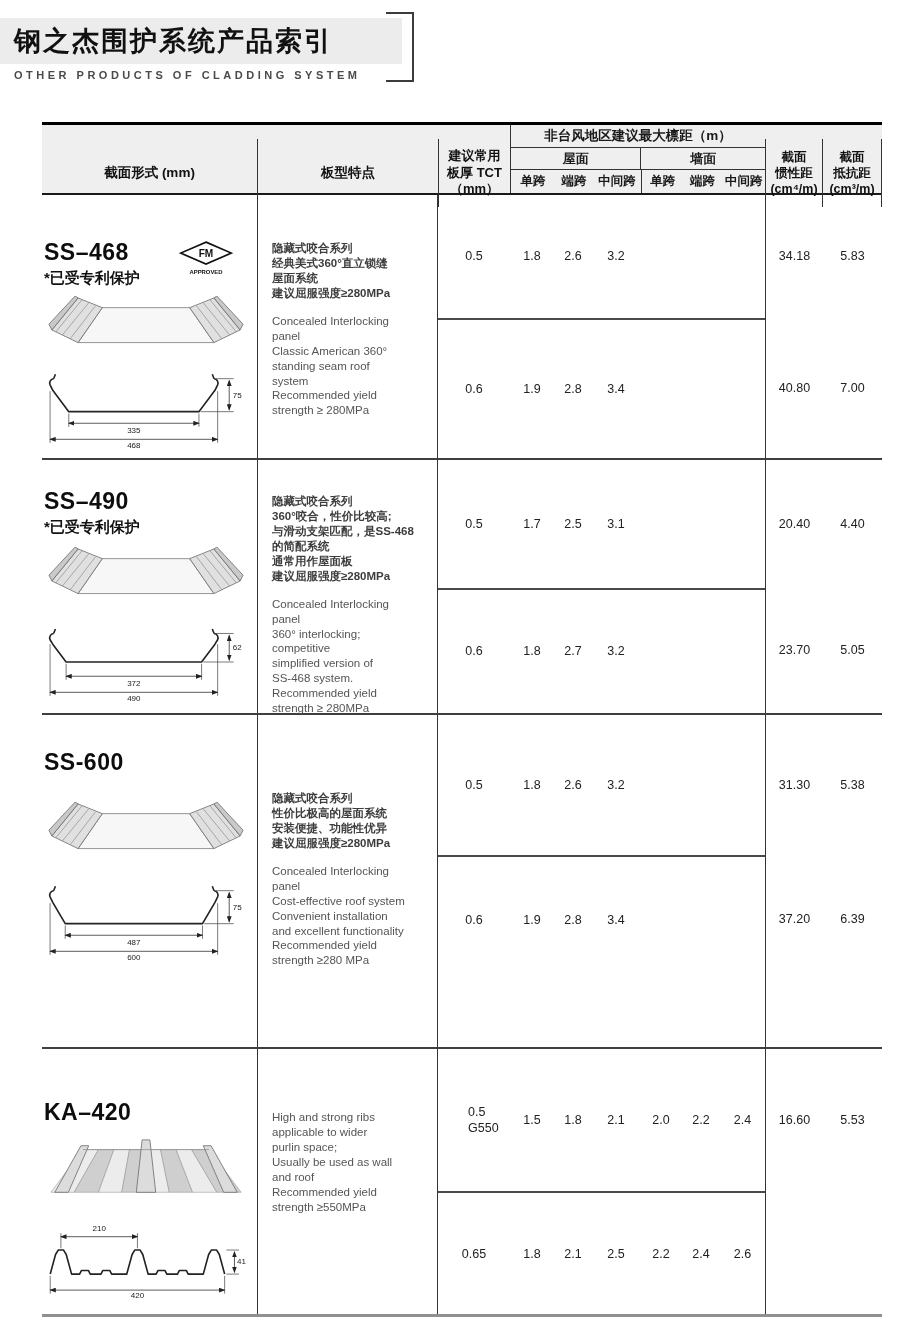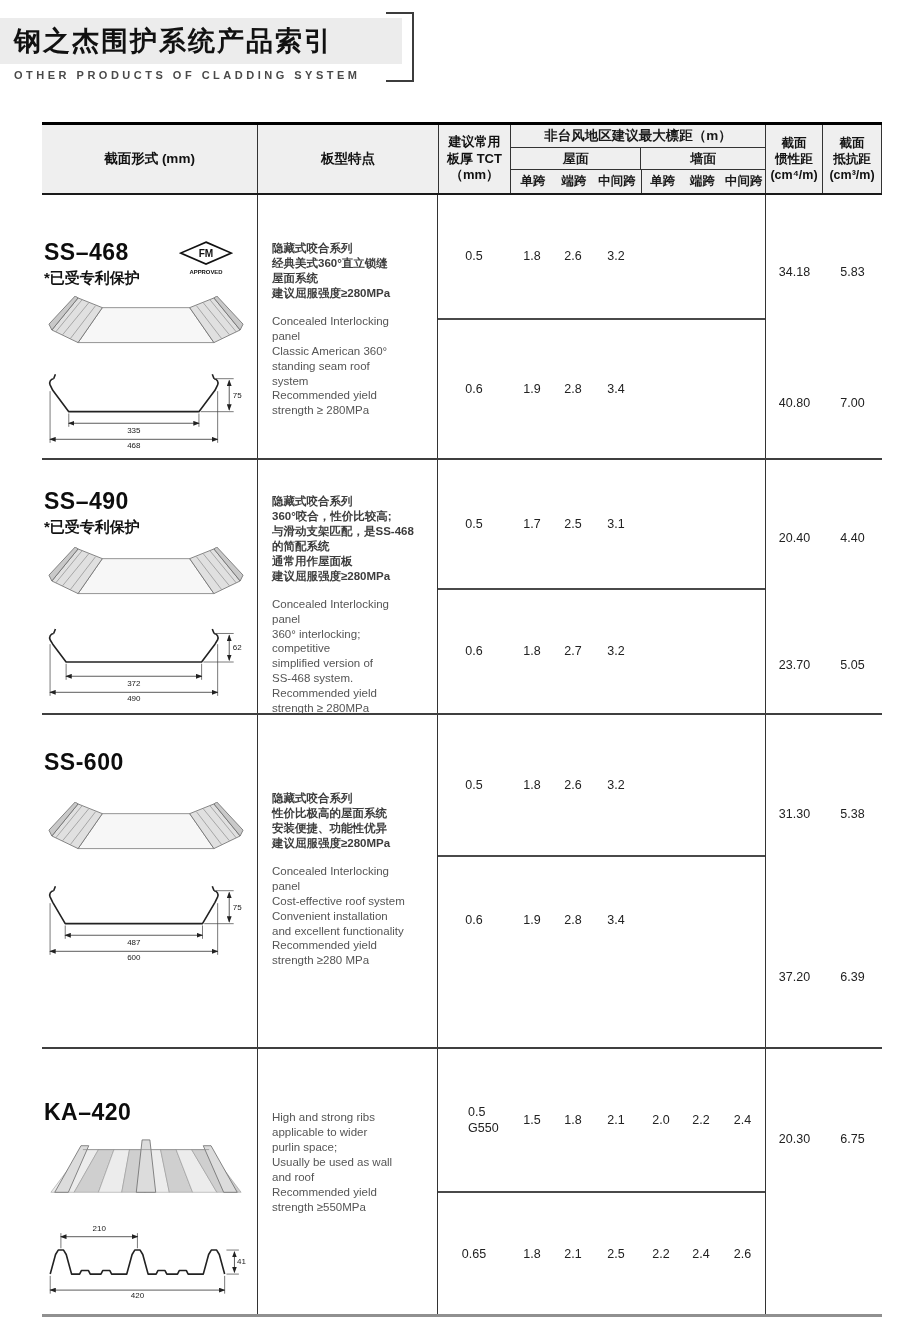--- a/index.html
+++ b/index.html
@@ -13,21 +13,21 @@
   .subtitle { margin:5px 0 12px 14px; font-size:11px; font-weight:bold; letter-spacing:3.5px; color:#4a4a4a; }
   .bracket { position:absolute; left:386px; top:-6px; width:26px; height:66px;
              border-top:2px solid #3c3c3c; border-right:2px solid #3c3c3c; border-bottom:2px solid #3c3c3c; }
 
   
   .tbl { position:absolute; left:42px; top:122px; width:840px; }
   .pre { white-space:pre-line; }
 
   .thead { position:relative; height:73px; background:#efefef; box-sizing:border-box;
            border-top:3px solid #000; border-bottom:2px solid #1a1a1a; }
-  .hc { position:absolute; top:0; height:68px; box-sizing:border-box; display:flex;
+  .hc { position:absolute; top:14px; height:68px; box-sizing:border-box; display:flex;
         align-items:center; justify-content:center; text-align:center;
         font-size:13.5px; font-weight:bold; line-height:1.3; color:#111; }
   .bl { border-left:1px solid #333; }
   .br { border-right:1px solid #333; }
   .hgroup { position:absolute; top:0; left:468px; width:255px; height:68px; box-sizing:border-box;
             border-left:1px solid #333; }
   .hg-title { height:23px; box-sizing:border-box; border-bottom:1px solid #333; display:flex;
               align-items:center; justify-content:center; font-size:13.5px; font-weight:bold; }
   .hg-mid { height:22px; box-sizing:border-box; border-bottom:1px solid #333; display:flex; }
   .hg-mid > div { display:flex; align-items:center; justify-content:center; font-size:13px; font-weight:bold; box-sizing:border-box; }
@@ -41,21 +41,21 @@
   .sec.last { border-bottom:3px solid #909090; }
   .c-name { width:215px; box-sizing:border-box; padding-left:2px; }
   .c-feat { width:181px; box-sizing:border-box; border-left:1px solid #333; border-right:1px solid #333;
             padding:0 8px 0 14px; }
   .c-data { width:444px; display:flex; }
   .dz-left { width:327px; display:flex; flex-direction:column; }
   .srow { display:flex; align-items:center; box-sizing:border-box; }
   .srow.r2 { border-top:2px solid #4a4a4a; }
   .dz-right { width:117px; box-sizing:border-box; border-left:1px solid #333;
               display:flex; flex-direction:column; }
-  .irow { display:flex; align-items:center;margin-top:29px; }
+  .irow { display:flex; align-items:center; }
   .cell { font-size:12.5px; color:#222; text-align:center; line-height:1.3; }
   .tct { width:72px; } .w44{width:44px;} .w38{width:38px;} .w48{width:48px;}
   .w42{width:42px;} .w45{width:45px;} .win{width:57px;} .wres{width:59px;}
 
   .name-row { display:flex; justify-content:space-between; align-items:flex-start; padding-right:24px; }
   .p-name { font-size:23px; font-weight:bold; letter-spacing:0.5px; color:#0d0d0d; }
   .p-patent { margin-top:3px; font-size:15px; font-weight:bold; color:#111; }
   .feat-cn { font-size:11.5px; font-weight:bold; color:#3d3d3d; line-height:1.3; }
   .feat-en { margin-top:13px; font-size:11.5px; color:#555; line-height:1.3; }
 
@@ -458,22 +458,22 @@
             <div class="cell tct pre">0.65</div>
             <div class="cell w44">1.8</div>
             <div class="cell w38">2.1</div>
             <div class="cell w48">2.5</div>
             <div class="cell w42">2.2</div>
             <div class="cell w38">2.4</div>
             <div class="cell w45">2.6</div>
           </div>
         </div>
         <div class="dz-right">
-          <div class="irow" style="height:123px">
-            <div class="cell win">20.30</div>
-            <div class="cell wres">6.75</div>
+          <div class="irow" style="height:143px">
+            <div class="cell win">16.60</div>
+            <div class="cell wres">5.53</div>
           </div>
         </div>
       </div>
     </div>
 
   </div>
 </div>
 
 </body></html>

